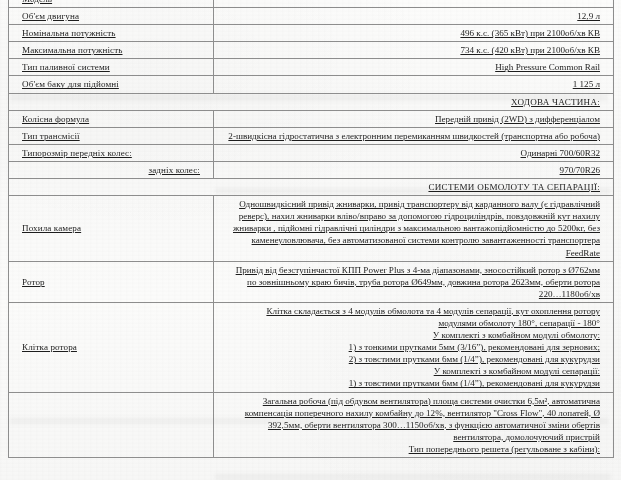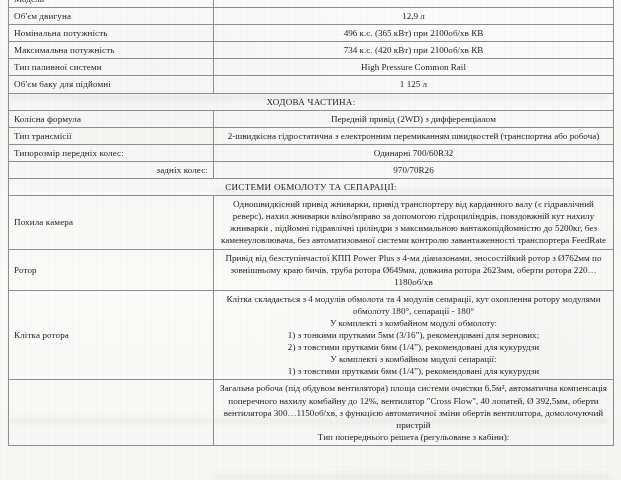--- a/index.html
+++ b/index.html
@@ -33,54 +33,55 @@
   #spec-table {
     position: absolute;
     left: 8px;
     top: -10px;
     width: 605px;
     border-collapse: collapse;
     table-layout: fixed;
   }
   #spec-table td {
     border: 1px solid #8e8e8e;
-    padding: 2px 5px;
+    padding: 2px 13px;
     font-size: 9.1px;
     line-height: 1.33;
     vertical-align: middle;
     background: transparent;
+    text-decoration: underline;
   }
 
   col.c-label { width: 205px; }
   col.c-value { width: 400px; }
 
   .label-cell {
     text-align: left;
     padding-left: 9px;
     letter-spacing: 0.1px;
   }
   .label-cell.indent-right {
     text-align: right;
     padding-right: 26px;
   }
   .value-cell {
-    text-align: center;
+    text-align: right;
     padding-left: 8px;
     padding-right: 8px;
   }
   .value-cell.block {
     padding-top: 3px;
     padding-bottom: 3px;
     line-height: 1.42;
     margin-left: 7px;
   }
 
   
   .section-cell {
-    text-align: center;
+    text-align: right;
     padding-left: 9px;
     font-size: 10px;
     letter-spacing: 0.25px;
   }
 
   
   #scan-noise {
     position: absolute;
     inset: 0;
     pointer-events: none;

